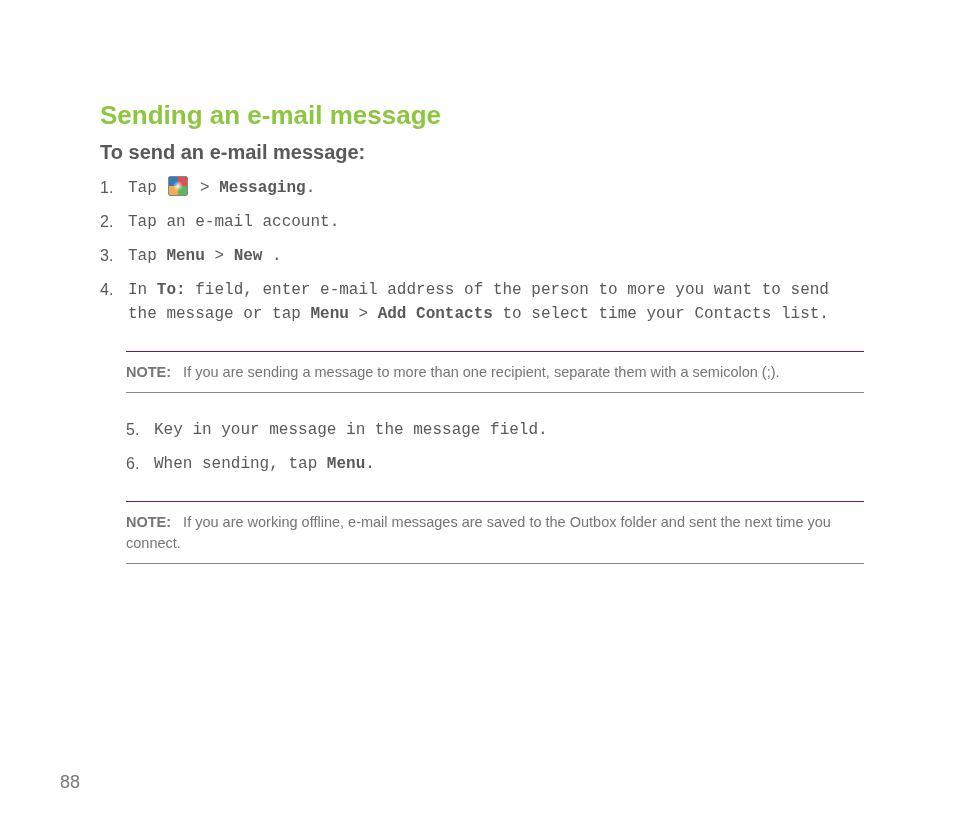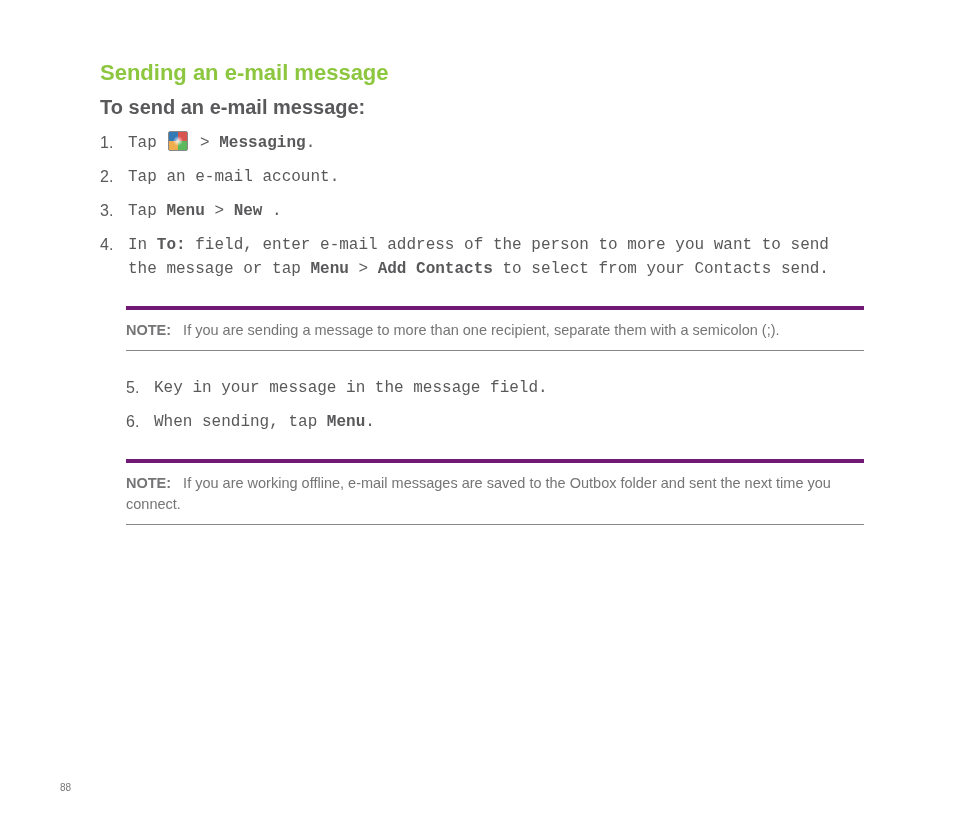--- a/index.html
+++ b/index.html
@@ -7,23 +7,24 @@
       width: 954px;
       height: 823px;
       background: #ffffff;
       font-family: Arial, Helvetica, sans-serif;
       color: #59595b;
       position: relative;
       padding: 60px 90px 0 100px;
     }
     .title {
       color: #8dc63f;
-      font-size: 22px;
+      font-size: 26px;
       font-weight: bold;
       margin-bottom: 10px;
+      margin-top: 40px;
     }
     .subtitle {
       font-size: 20px;
       font-weight: bold;
       color: #59595b;
       margin-bottom: 12px;
     }
     ol {
       list-style: none;
       padding-left: 0;
@@ -55,40 +56,40 @@
         radial-gradient(circle at 50% 50%, rgba(255,255,255,0.9) 0%, rgba(255,255,255,0) 40%),
         conic-gradient(from 0deg,
           #d9534f 0deg 90deg,
           #5cb85c 90deg 180deg,
           #f0ad4e 180deg 270deg,
           #337ab7 270deg 360deg);
       border: 1px solid #888;
       margin: 0 2px;
     }
     .note-box {
-      border-top: 4px solid #701a75;
+      border-top: 1px solid #701a75;
       border-bottom: 1px solid #888;
       padding: 10px 0;
       margin: 25px 0 25px 26px;
       font-size: 14.5px;
       color: #757577;
       line-height: 1.4;
     }
     .note-box .note-label {
       font-weight: bold;
       margin-right: 12px;
     }
     .steps2 {
       margin-left: 26px;
     }
     .page-num {
       position: absolute;
       bottom: 30px;
       left: 60px;
-      font-size: 10px;
+      font-size: 18px;
       color: #777;
     }
   </style>
 </head>
 <body>
 
 <h1 class="title">Sending an e-mail message</h1>
 <div class="subtitle">To send an e-mail message:</div>
 
 <ol>
@@ -104,21 +105,21 @@
   </li>
   <li>
     <span class="num">3.</span>
     <span class="content">
       <span>Tap </span><span class="bold">Menu</span><span> &gt; </span><span class="bold">New</span><span> .</span>
     </span>
   </li>
   <li>
     <span class="num">4.</span>
     <span class="content">
-      <span>In </span><span class="bold">To:</span><span> field, enter e-mail address of the person to more you want to send the message or tap </span><span class="bold">Menu</span><span> &gt; </span><span class="bold">Add Contacts</span><span> to select from your Contacts send.</span>
+      <span>In </span><span class="bold">To:</span><span> field, enter e-mail address of the person to more you want to send the message or tap </span><span class="bold">Menu</span><span> &gt; </span><span class="bold">Add Contacts</span><span> to select time your Contacts list.</span>
     </span>
   </li>
 </ol>
 
 <div class="note-box">
   <span class="note-label">NOTE:</span><span>If you are sending a message to more than one recipient, separate them with a semicolon (;).</span>
 </div>
 
 <ol class="steps2">
   <li>

